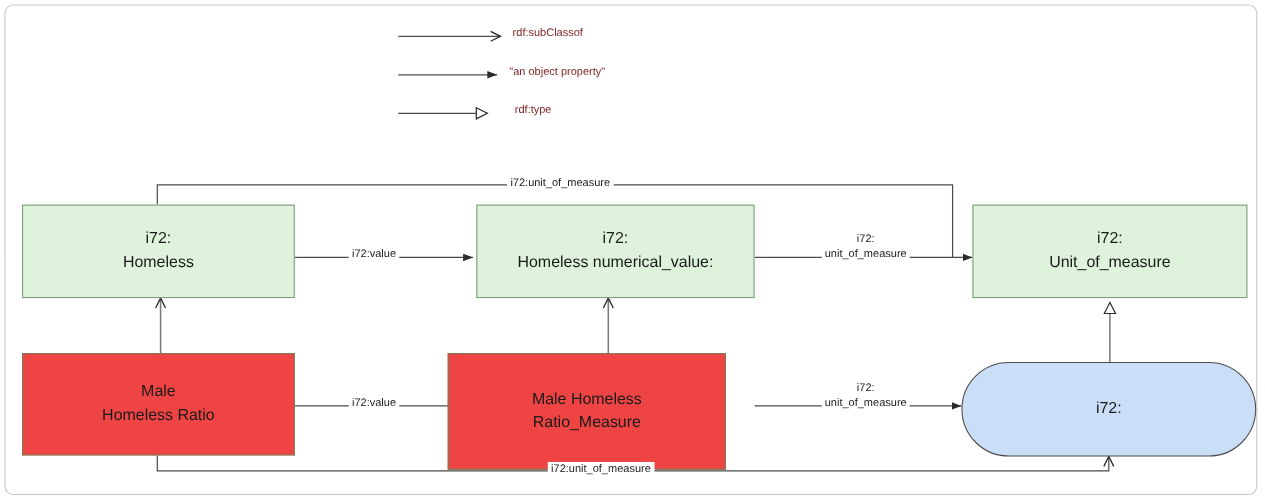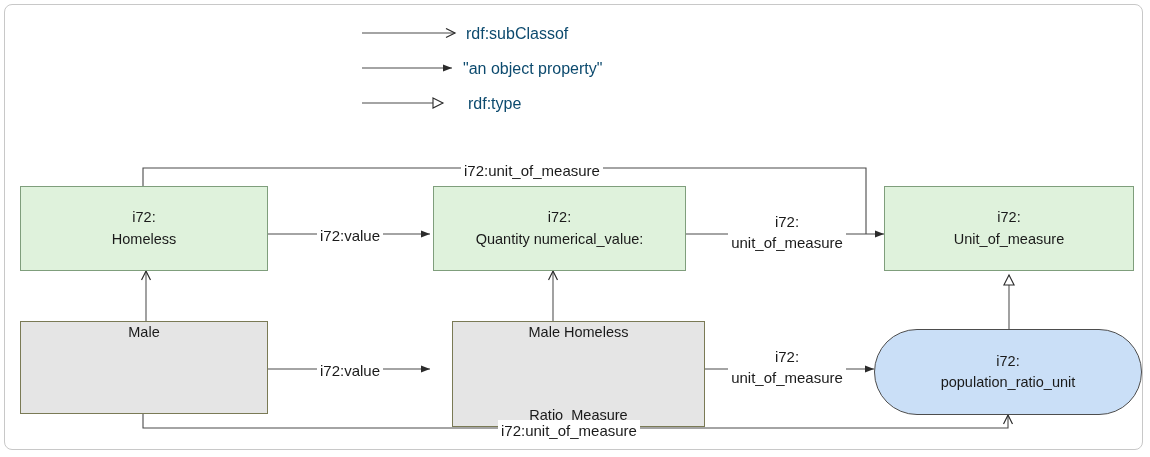--- a/index.html
+++ b/index.html
@@ -45,49 +45,48 @@
     font-size: 14.5px;
     color: #1a1a1a;
     line-height: 1.45;
     text-align: center;
   }
   .node-green {
     background: #dff2dc;
     border: 1px solid #7f9e7c;
   }
   .node-yellow {
-    background: #e5e5e5;
+    background: #ef4444;
     border: 1px solid #7a7a55;
-    justify-content: space-between;
   }
   .node-blue {
     background: #cadff7;
     border: 1px solid #4d4d4d;
     border-radius: 999px;
   }
   .node .ln { display: block; white-space: nowrap; }
 
   .edge-label {
     position: absolute;
-    font-size: 15px;
+    font-size: 10px;
     color: #1a1a1a;
     line-height: 1.4;
     text-align: center;
     white-space: nowrap;
     background: #ffffff;
     padding: 0 3px;
   }
   .edge-label.twoline { background: transparent; padding: 0; }
   .edge-label .ln { display: block; }
   .edge-label .ln.boxed { background: #ffffff; display: inline-block; padding: 0 3px; }
 
   .legend-label {
     position: absolute;
-    font-size: 16px;
-    color: #0c4a6e;
+    font-size: 10px;
+    color: #7f1d1d;
     white-space: nowrap;
   }
 </style>
 </head>
 <body>
 
 <div id="canvas">
 
   <div id="frame"></div>
 
@@ -153,40 +152,40 @@
   <div class="legend-label" style="left:463px; top:60px;">"an object property"</div>
   <div class="legend-label" style="left:468px; top:95px;">rdf:type</div>
 
   <div class="node node-green" style="left:20px; top:186px; width:248px; height:85px;">
     <span class="ln">i72:</span>
     <span class="ln">Homeless</span>
   </div>
 
   <div class="node node-green" style="left:433px; top:186px; width:253px; height:85px;">
     <span class="ln">i72:</span>
-    <span class="ln">Quantity numerical_value:</span>
+    <span class="ln">Homeless numerical_value:</span>
   </div>
 
   <div class="node node-green" style="left:884px; top:186px; width:250px; height:85px;">
     <span class="ln">i72:</span>
     <span class="ln">Unit_of_measure</span>
   </div>
 
   <div class="node node-yellow" style="left:20px; top:321px; width:248px; height:93px;">
     <span class="ln">Male</span>
-  </div>
-
-  <div class="node node-yellow" style="left:452px; top:321px; width:253px; height:106px;">
+    <span class="ln">Homeless Ratio</span>
+  </div>
+
+  <div class="node node-yellow" style="left:407px; top:321px; width:253px; height:106px;">
     <span class="ln">Male Homeless</span>
     <span class="ln">Ratio_Measure</span>
   </div>
 
   <div class="node node-blue" style="left:874px; top:329px; width:268px; height:86px;">
     <span class="ln">i72:</span>
-    <span class="ln">population_ratio_unit</span>
   </div>
 
   <div class="edge-label" style="left:317px; top:225px;">i72:value</div>
 
   <div class="edge-label twoline" style="left:714px; top:211px; width:146px;">
     <span class="ln">i72:</span>
     <span class="ln boxed">unit_of_measure</span>
   </div>
 
   <div class="edge-label" style="left:461px; top:160px;">i72:unit_of_measure</div>

